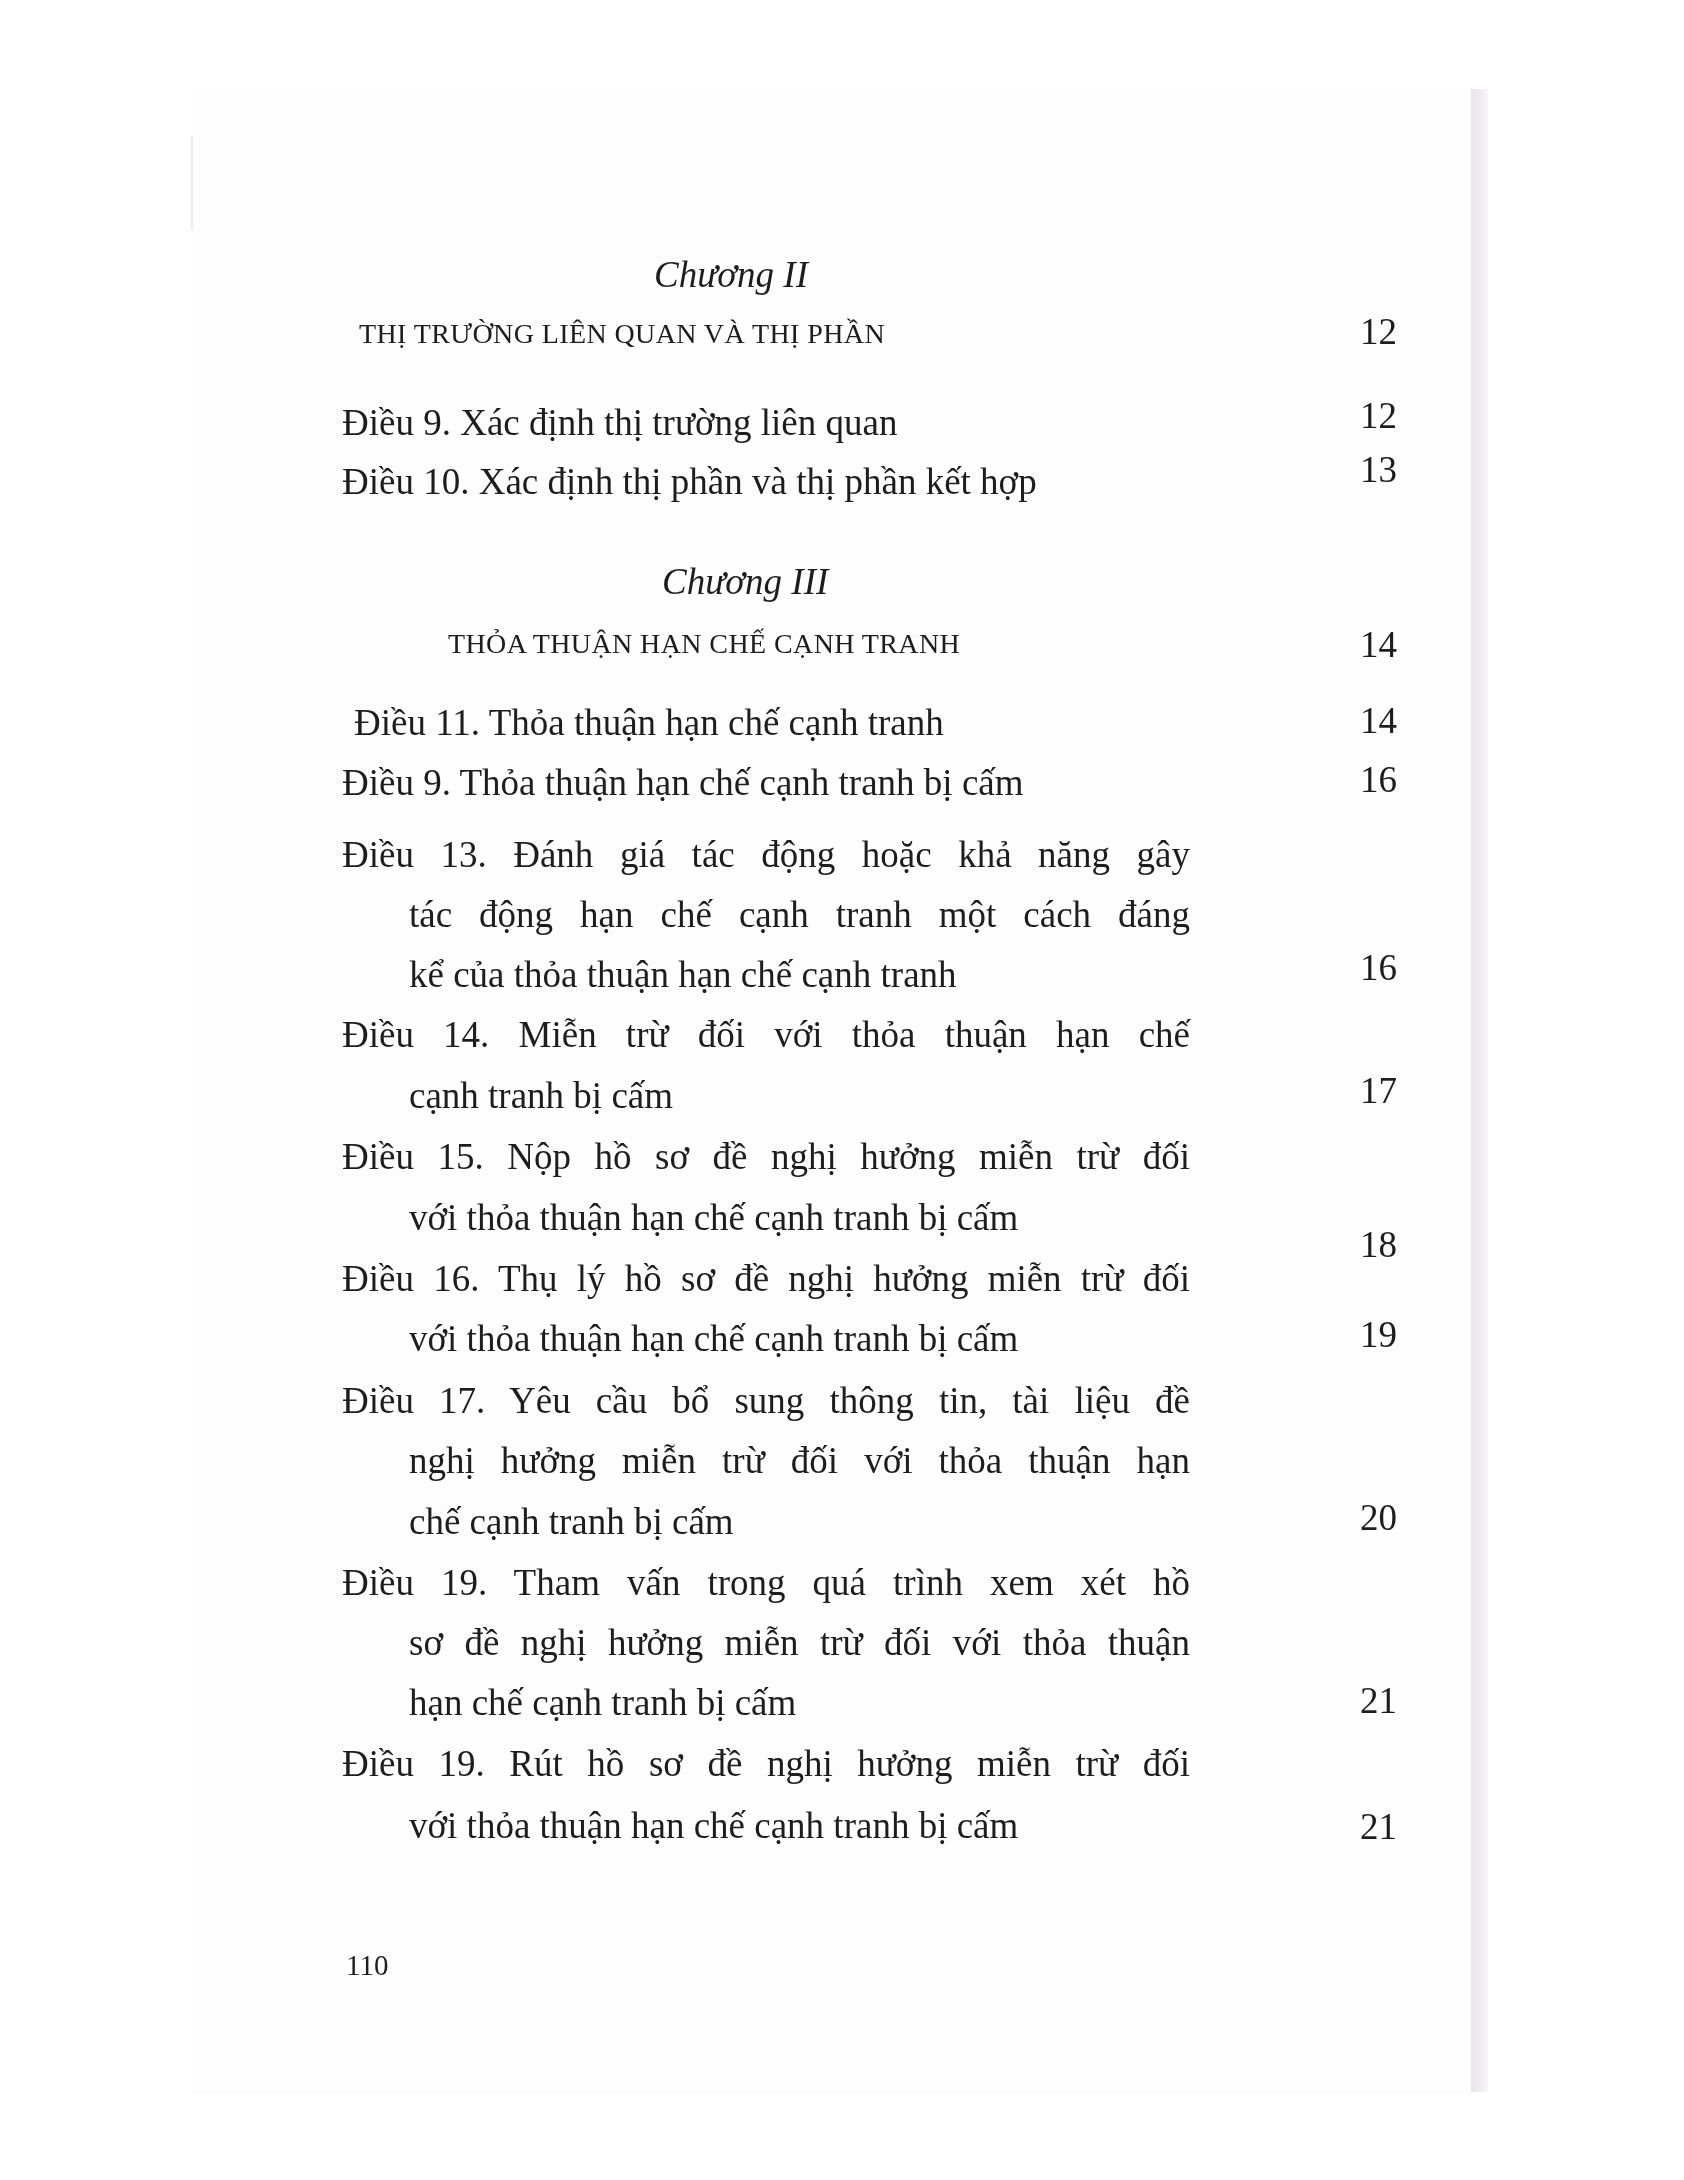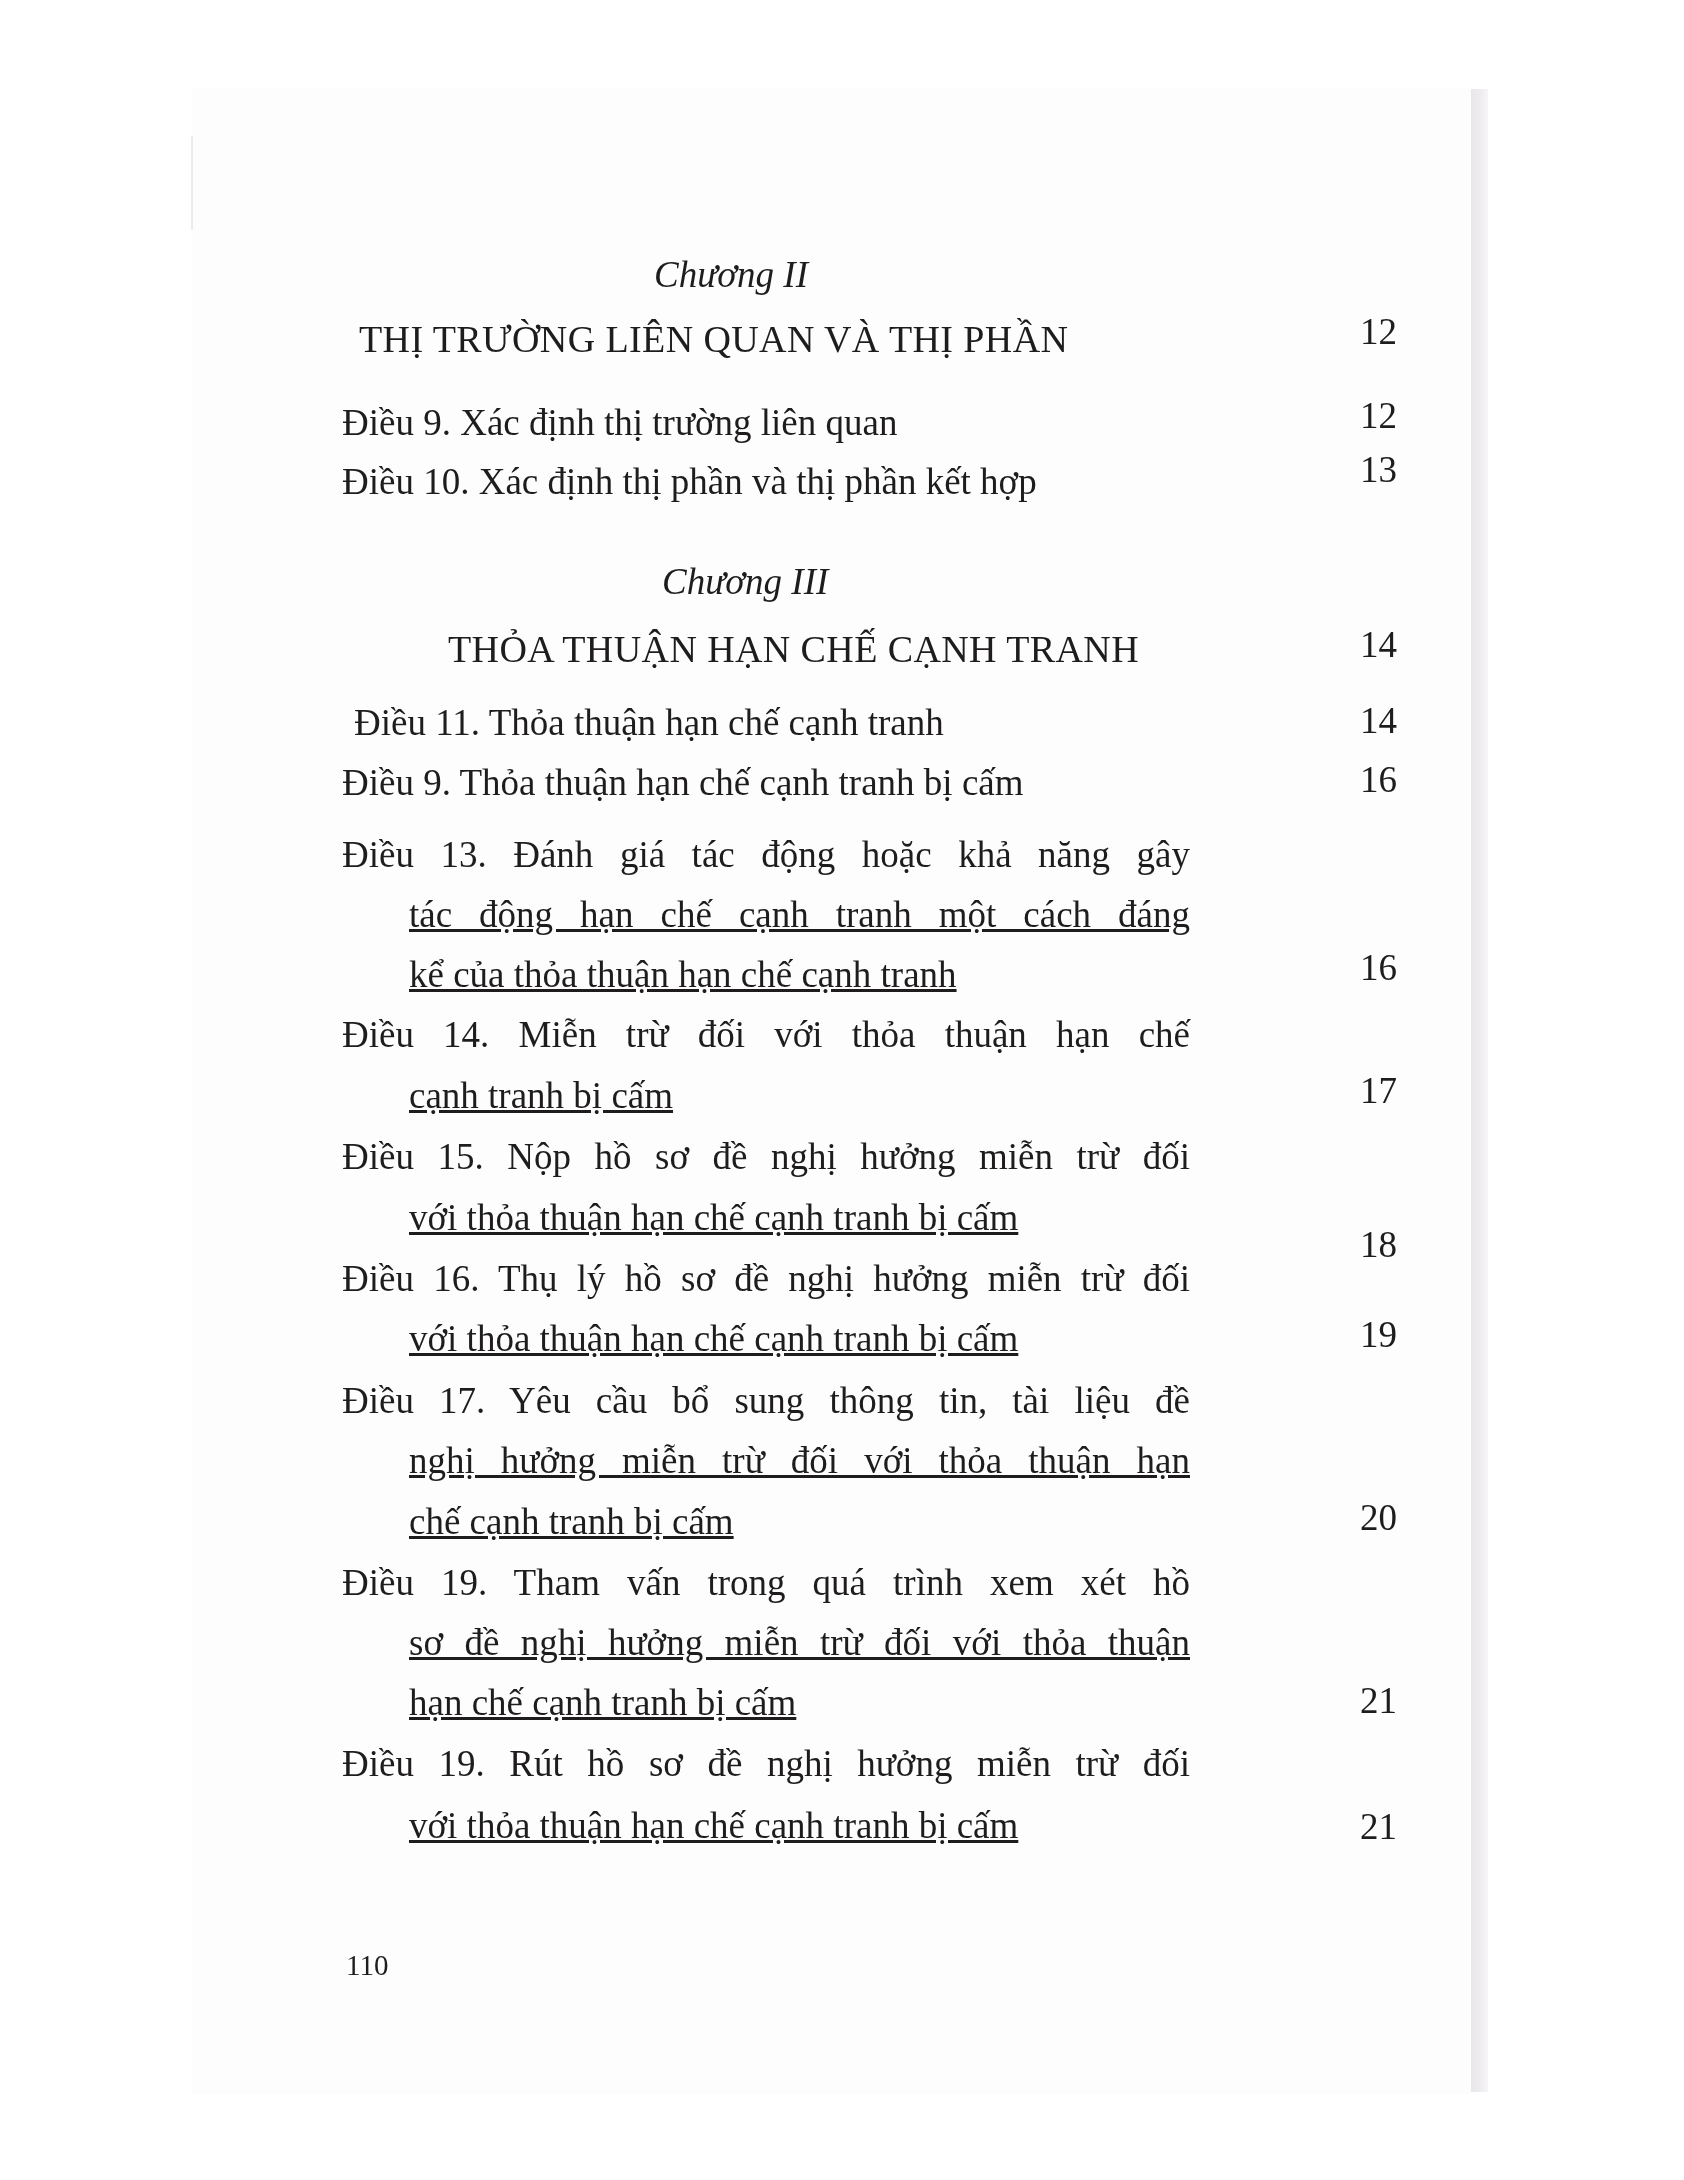--- a/index.html
+++ b/index.html
@@ -50,28 +50,27 @@
       width: 848px;
       text-align: justify;
       text-align-last: justify;
     }
     .text-line.last {
       text-align-last: left;
     }
     .text-line.indent {
       left: 409px;
       width: 781px;
-      text-decoration: underline;
     }
     .chapter-label {
       font-style: italic;
       font-size: 37px;
     }
     .chapter-title {
-      font-size: 38px;
+      font-size: 28px;
       letter-spacing: 0.4px;
     }
     .page-ref {
       position: absolute;
       left: 1312px;
       width: 85px;
       text-align: right;
       font-size: 37px;
       line-height: 1;
     }

